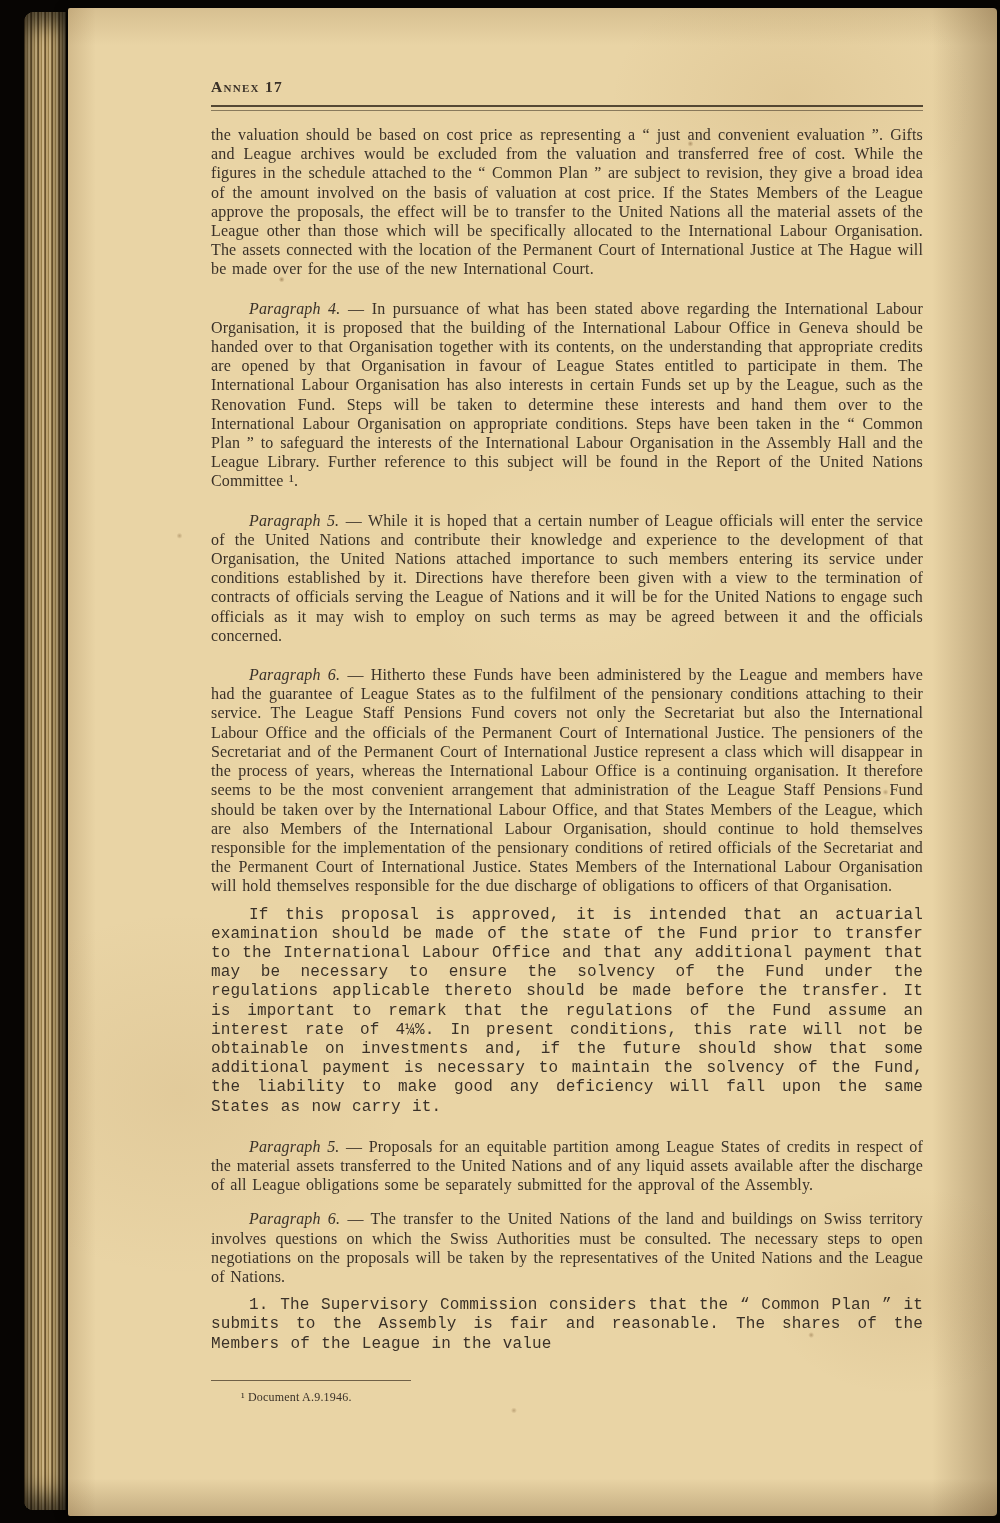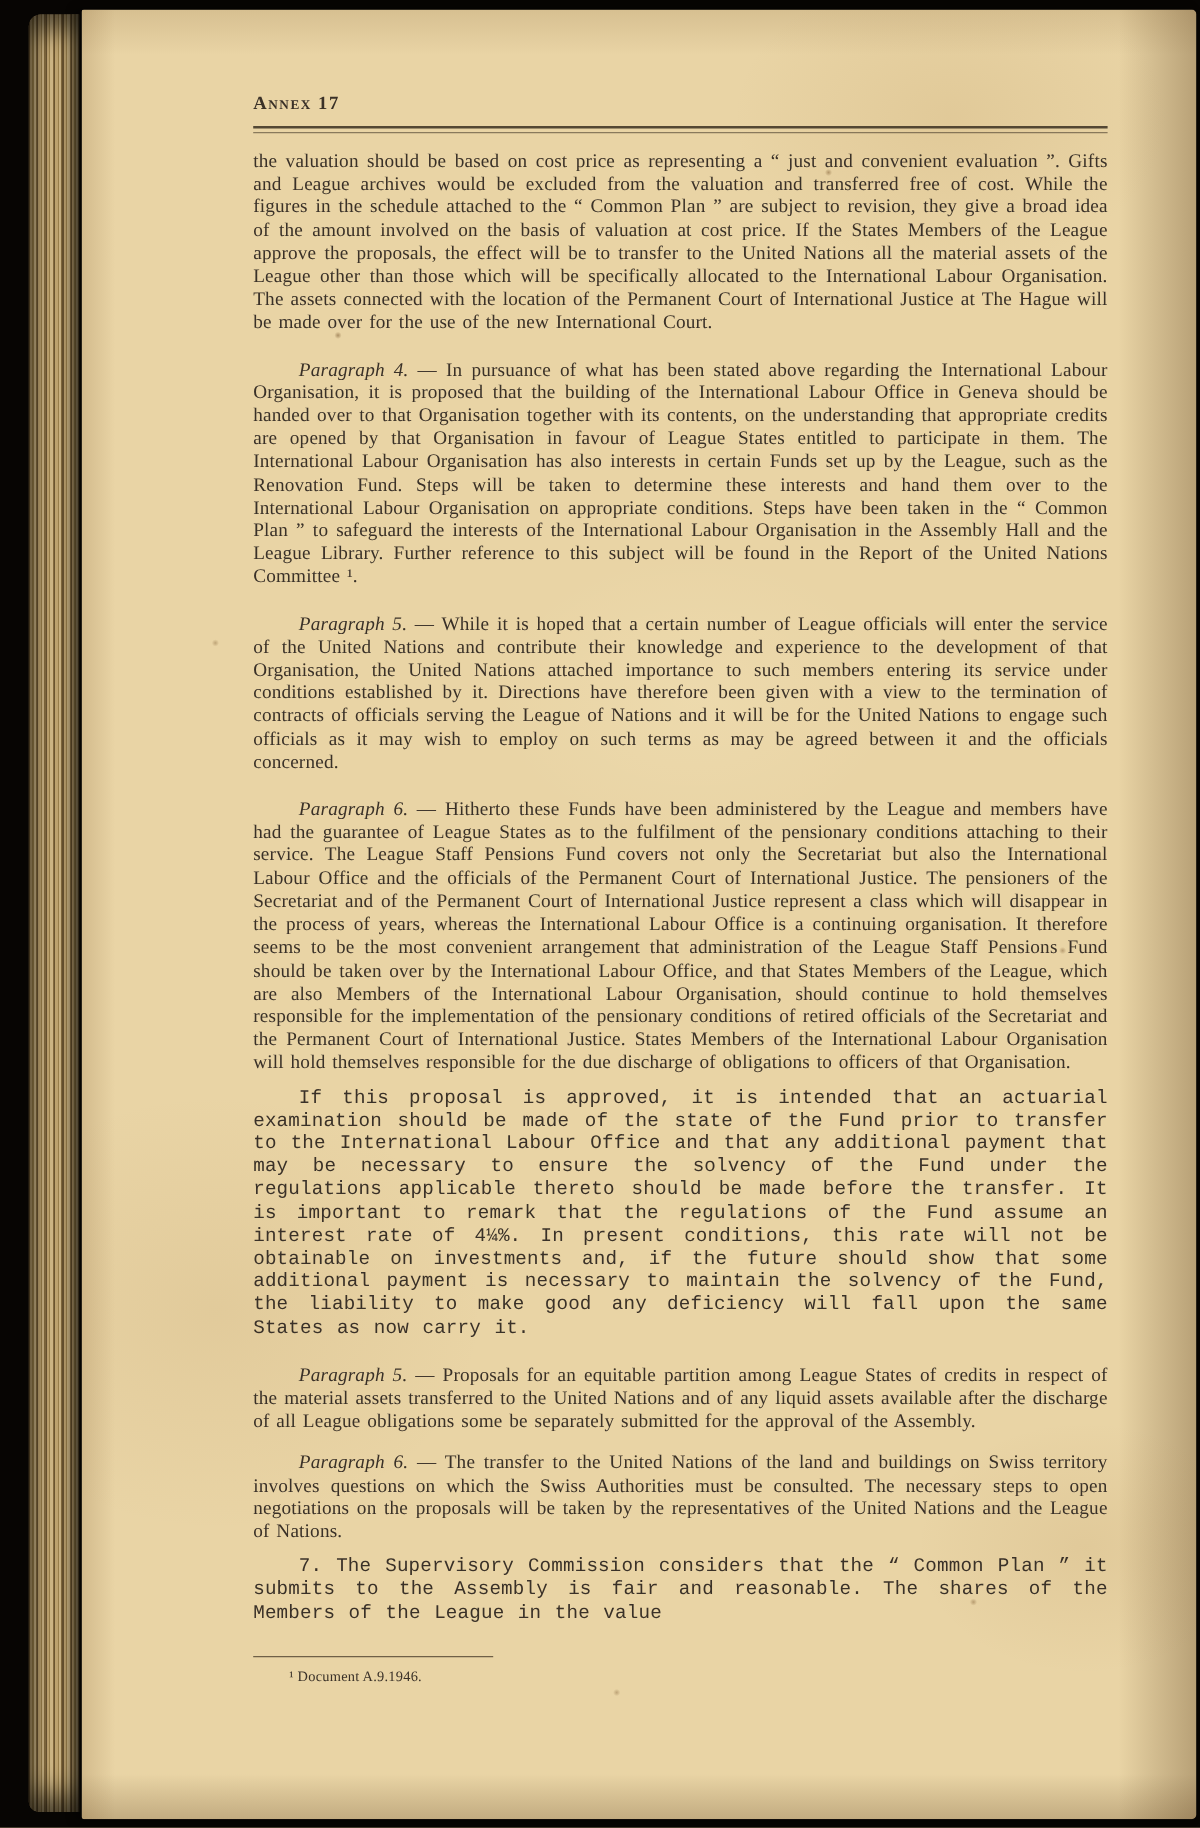--- a/index.html
+++ b/index.html
@@ -112,21 +112,21 @@
 
         <div class="para g3"><span class="lead">Paragraph 6.</span><span> — Hitherto these Funds have been administered by the League and members have had the guarantee of League States as to the fulfilment of the pensionary conditions attaching to their service.  The League Staff Pensions Fund covers not only the Secretariat but also the International Labour Office and the officials of the Permanent Court of International Justice.  The pensioners of the Secretariat and of the Permanent Court of International Justice represent a class which will disappear in the process of years, whereas the International Labour Office is a continuing organisation.  It therefore seems to be the most convenient arrangement that administration of the League Staff Pensions Fund should be taken over by the International Labour Office, and that States Members of the League, which are also Members of the International Labour Organisation, should continue to hold themselves responsible for the implementation of the pensionary conditions of retired officials of the Secretariat and the Permanent Court of International Justice.  States Members of the International Labour Organisation will hold themselves responsible for the due discharge of obligations to officers of that Organisation.</span></div>
 
         <div class="para g1"><span class="lead"></span><span>If this proposal is approved, it is intended that an actuarial examination should be made of the state of the Fund prior to transfer to the International Labour Office and that any additional payment that may be necessary to ensure the solvency of the Fund under the regulations applicable thereto should be made before the transfer.  It is important to remark that the regulations of the Fund assume an interest rate of 4¼%.  In present conditions, this rate will not be obtainable on investments and, if the future should show that some additional payment is necessary to maintain the solvency of the Fund, the liability to make good any deficiency will fall upon the same States as now carry it.</span></div>
 
 
         <div class="para g3"><span class="lead">Paragraph 5.</span><span> — Proposals for an equitable partition among League States of credits in respect of the material assets transferred to the United Nations and of any liquid assets available after the discharge of all League obligations some be separately submitted for the approval of the Assembly.</span></div>
 
         <div class="para g2"><span class="lead">Paragraph 6.</span><span> — The transfer to the United Nations of the land and buildings on Swiss territory involves questions on which the Swiss Authorities must be consulted.  The necessary steps to open negotiations on the proposals will be taken by the representatives of the United Nations and the League of Nations.</span></div>
 
-        <div class="para g1"><span class="lead"></span><span>7.  The Supervisory Commission considers that the “ Common Plan ” it submits to the Assembly is fair and reasonable.  The shares of the Members of the League in the value</span></div>
+        <div class="para g1"><span class="lead"></span><span>1.  The Supervisory Commission considers that the “ Common Plan ” it submits to the Assembly is fair and reasonable.  The shares of the Members of the League in the value</span></div>
 
       </div>
 
       <div class="fnrule"></div>
       <div class="footnote">¹ Document A.9.1946.</div>
 
     </div>
   </div>
 
 </div>

